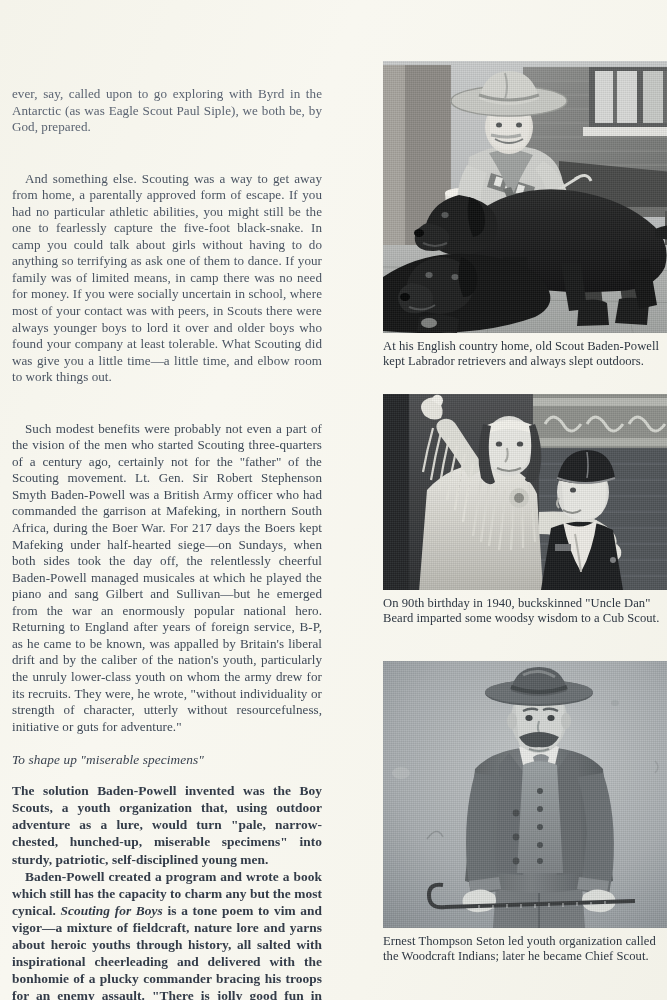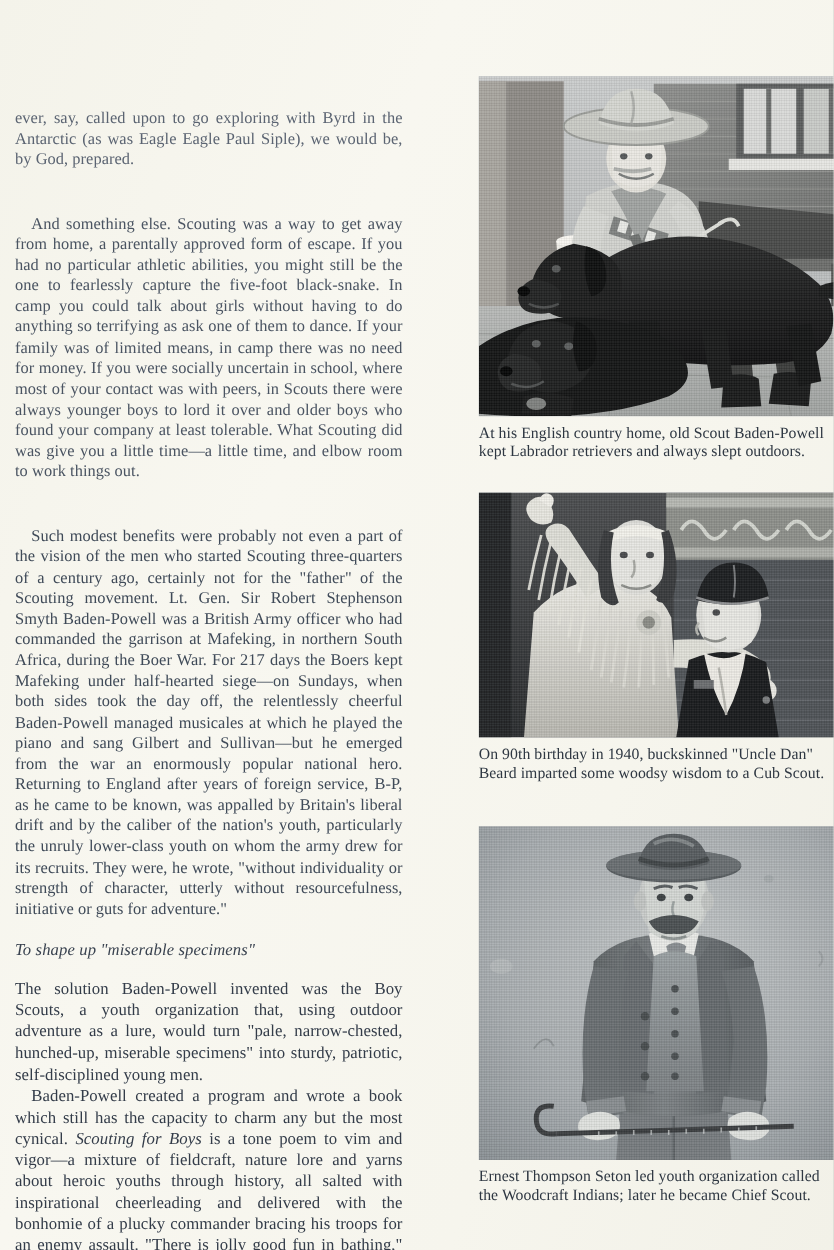--- a/index.html
+++ b/index.html
@@ -52,20 +52,21 @@
     font-style: italic;
     letter-spacing: 0.1px;
   }
   .lower-par {
     margin: 0;
     color: #333c49;
     font-size: 13.4px;
     line-height: 17.1px;
     text-align: justify;
     letter-spacing: 0.05px;
+    font-weight: bold;
   }
   .lower-par + .lower-par { text-indent: 13px; }
   .ital { font-style: italic; }
 
   
   .photo-col {
     position: absolute;
     left: 343px;
     top: 0;
     width: 312px;
@@ -109,21 +110,21 @@
   #photo-ernest-seton       { height: 267px; }
 
   svg.scene { display: block; width: 100%; height: 100%; }
 </style>
 </head>
 <body>
 
 <div class="page">
 
   <div class="text-col">
-    <p class="body-par">ever, say, called upon to go exploring with Byrd in the Antarctic (as was Eagle Eagle Paul Siple), we would be, by God, prepared.</p>
+    <p class="body-par">ever, say, called upon to go exploring with Byrd in the Antarctic (as was Eagle Scout Paul Siple), we both be, by God, prepared.</p>
     <p class="body-par par-darker">And something else. Scouting was a way to get away from home, a parentally approved form of escape. If you had no particular athletic abilities, you might still be the one to fearlessly capture the five-foot black-snake. In camp you could talk about girls without having to do anything so terrifying as ask one of them to dance. If your family was of limited means, in camp there was no need for money. If you were socially uncertain in school, where most of your contact was with peers, in Scouts there were always younger boys to lord it over and older boys who found your company at least tolerable. What Scouting did was give you a little time—a little time, and elbow room to work things out.</p>
     <p class="body-par par-dark">Such modest benefits were probably not even a part of the vision of the men who started Scouting three-quarters of a century ago, certainly not for the "father" of the Scouting movement. Lt. Gen. Sir Robert Stephenson Smyth Baden-Powell was a British Army officer who had commanded the garrison at Mafeking, in northern South Africa, during the Boer War. For 217 days the Boers kept Mafeking under half-hearted siege—on Sundays, when both sides took the day off, the relentlessly cheerful Baden-Powell managed musicales at which he played the piano and sang Gilbert and Sullivan—but he emerged from the war an enormously popular national hero. Returning to England after years of foreign service, B-P, as he came to be known, was appalled by Britain's liberal drift and by the caliber of the nation's youth, particularly the unruly lower-class youth on whom the army drew for its recruits. They were, he wrote, "without individuality or strength of character, utterly without resourcefulness, initiative or guts for adventure."</p>
 
     <p class="subhead">To shape up "miserable specimens"</p>
 
     <p class="lower-par">The solution Baden-Powell invented was the Boy Scouts, a youth organization that, using outdoor adventure as a lure, would turn "pale, narrow-chested, hunched-up, miserable specimens" into sturdy, patriotic, self-disciplined young men.</p>
     <p class="lower-par">
       <span>Baden-Powell created a program and wrote a book which still has the capacity to charm any but the most cynical. <span class="ital">Scouting for Boys</span> is a tone poem to vim and vigor—a mixture of fieldcraft, nature lore and yarns about heroic youths through history, all salted with inspirational cheerleading and delivered with the bonhomie of a plucky commander bracing his troops for an enemy assault. "There is jolly good fun in bathing," B-P counseled chirpily. Once a boy gets into the habit of arising early, "it is no trouble at all to him, as it is to some fat fellows who lie asleep after the daylight</span>
     </p>
   </div>

